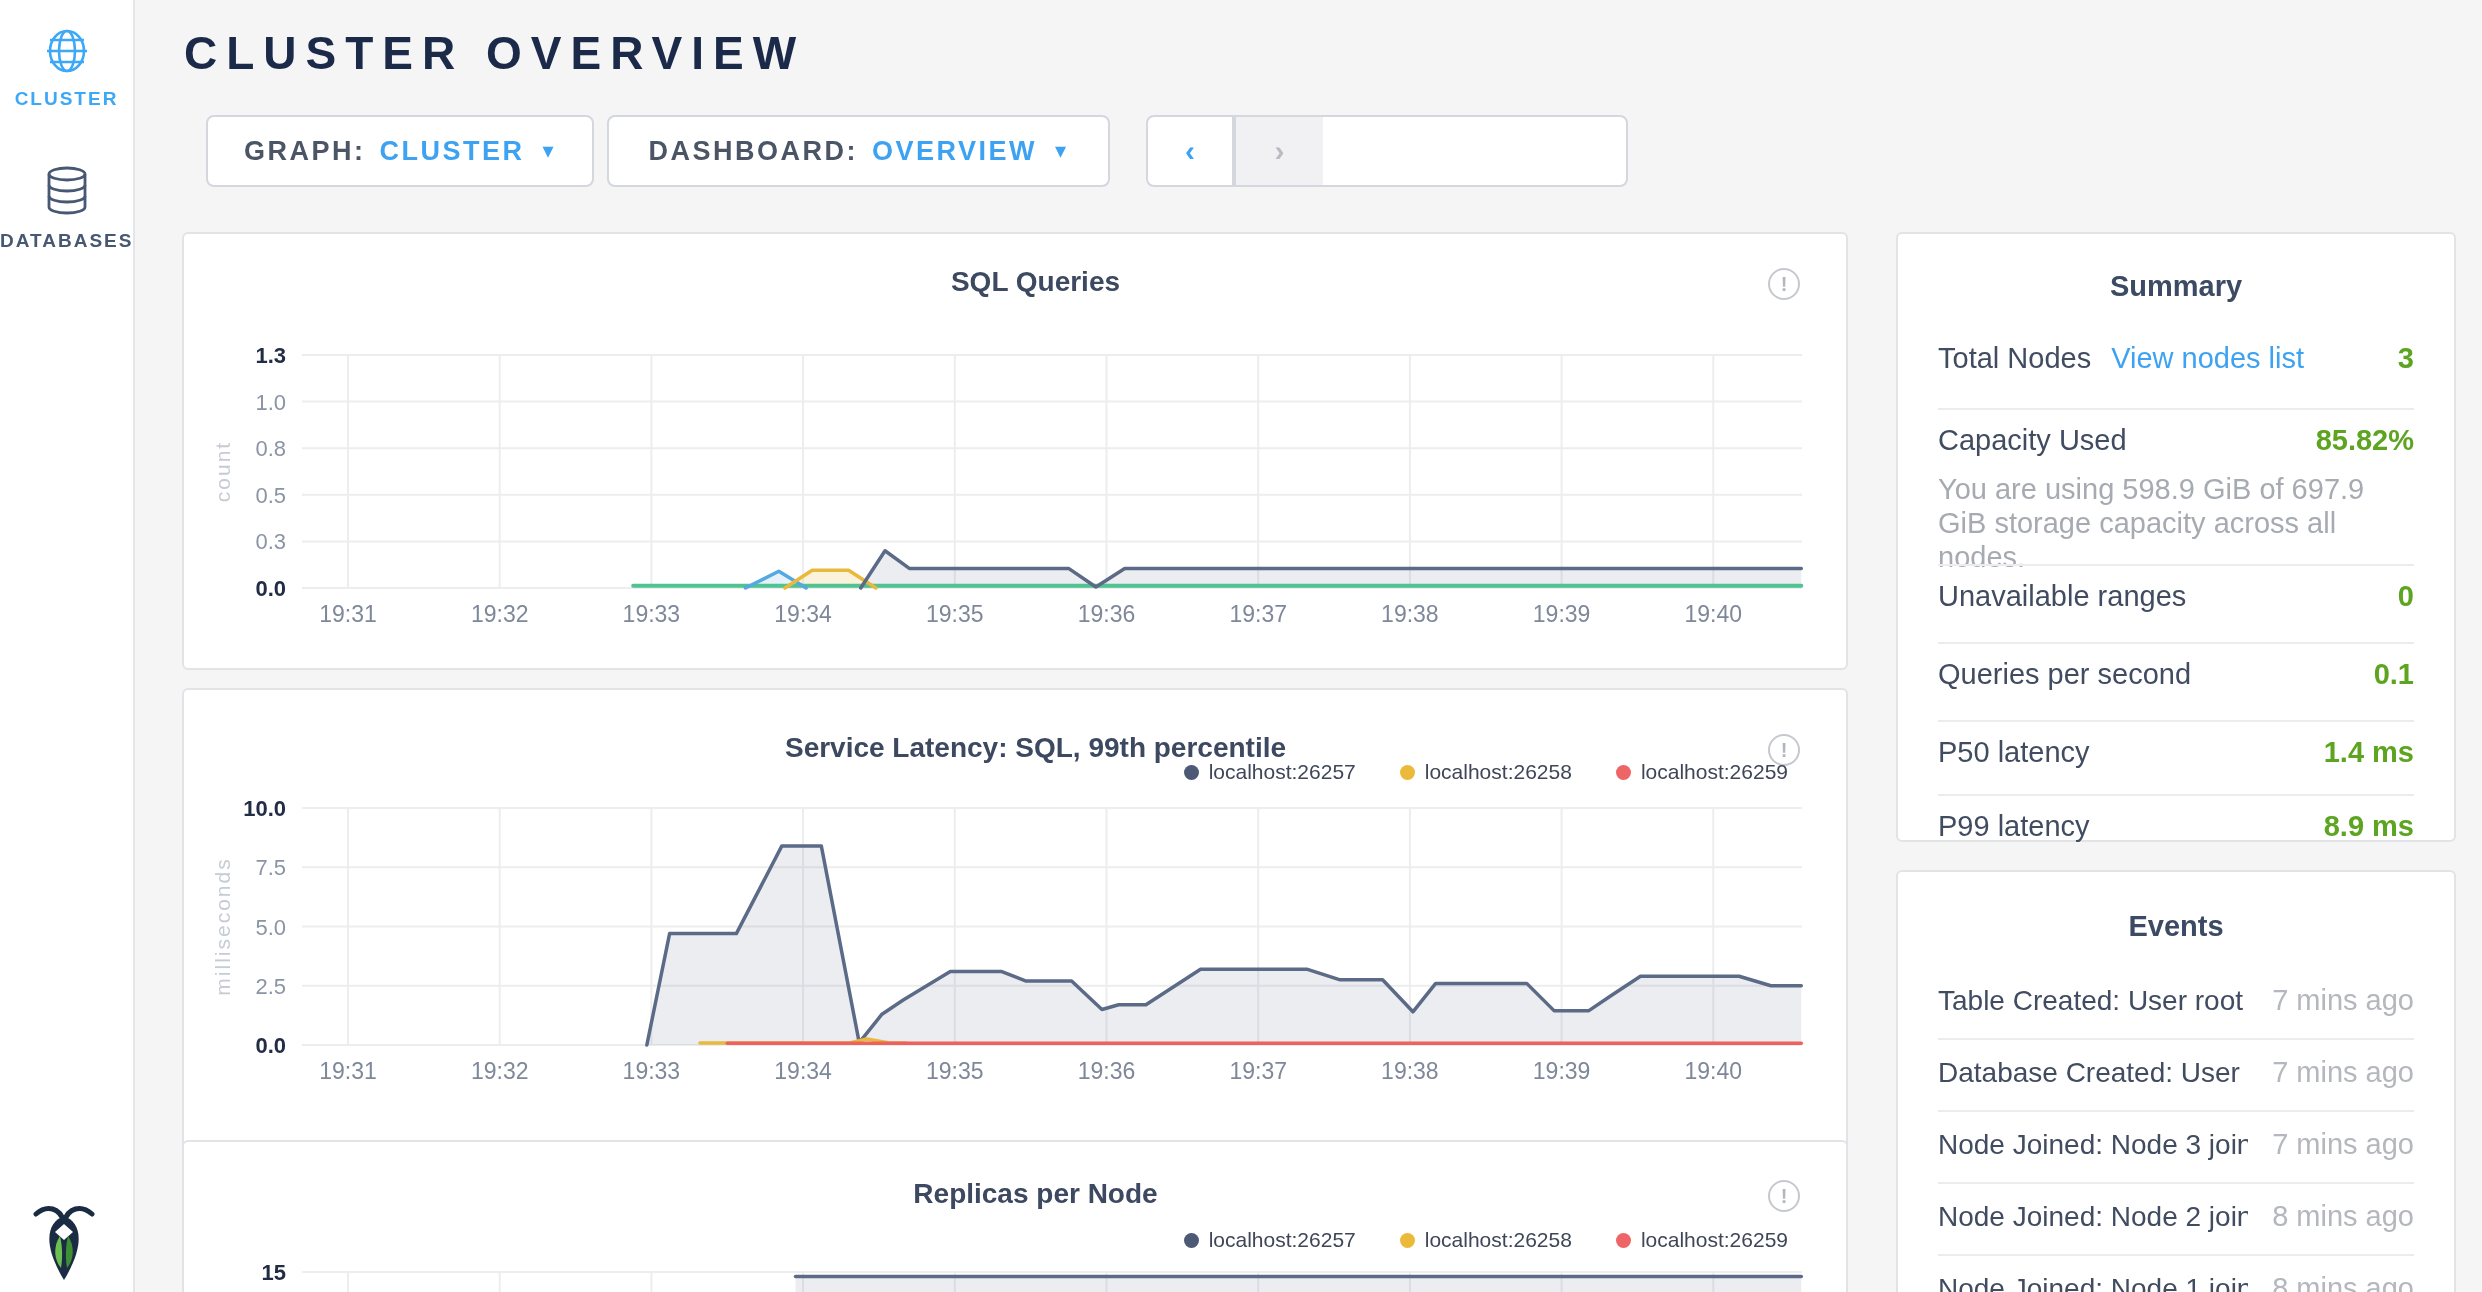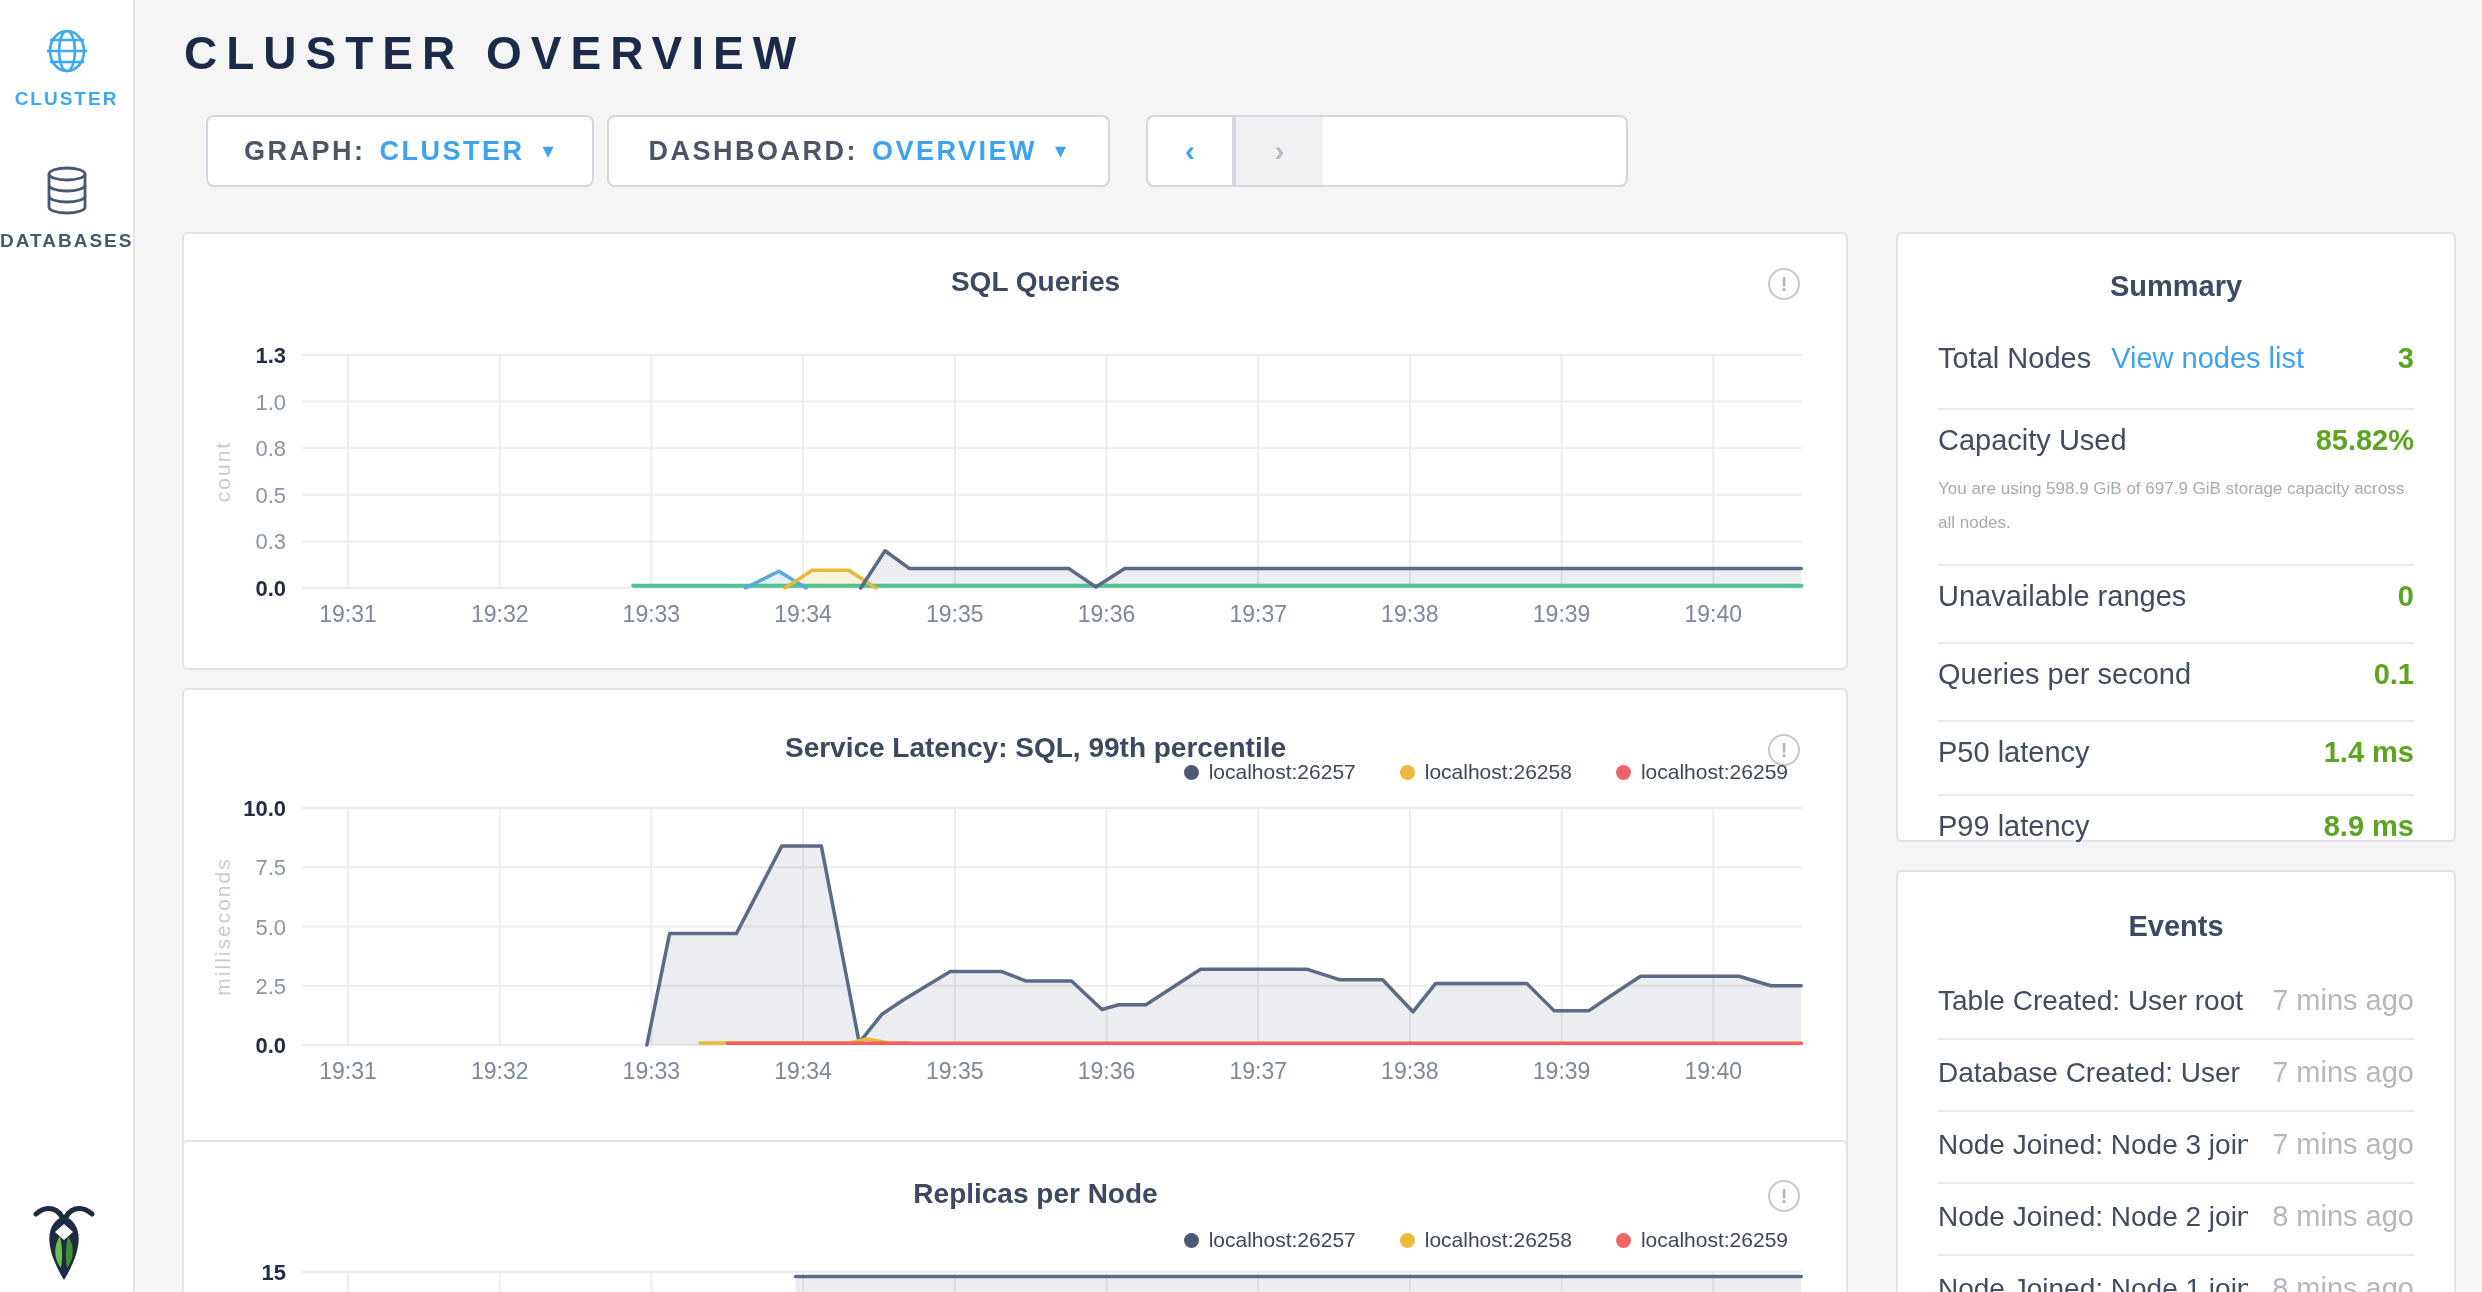--- a/index.html
+++ b/index.html
@@ -67,21 +67,21 @@
 
   .chart-svg { position:absolute; left:0; top:0; }
 
   
   .panel-heading { position:absolute; left:0; right:0; text-align:center; font-size:29px;
     font-weight:700; color:#3c4a63; }
   .sum-row { position:absolute; left:40px; right:40px; display:flex; align-items:baseline; }
   .sum-label { font-size:29px; color:#414c61; }
   .sum-link { font-size:29px; color:#3da2f2; margin-left:20px; cursor:pointer; }
   .sum-value { margin-left:auto; font-size:29px; font-weight:700; color:#5da421; }
-  .sum-note { position:absolute; left:40px; right:40px; font-size:17px; line-height:34px; color:#a6aab1; }
+  .sum-note { position:absolute; left:40px; right:40px; font-size:29px; line-height:34px; color:#a6aab1; }
   .divider { position:absolute; left:40px; right:40px; height:0; border-top:2px solid #ececee; }
 
   
   .event-row { position:absolute; left:40px; right:40px; display:flex; align-items:baseline; }
   .event-text { font-size:28px; color:#414c61; white-space:nowrap; overflow:hidden; }
   .event-time { margin-left:auto; font-size:29px; color:#b4b7bd; padding-left:24px; white-space:nowrap; }
 </style>
 </head>
 <body>
 

